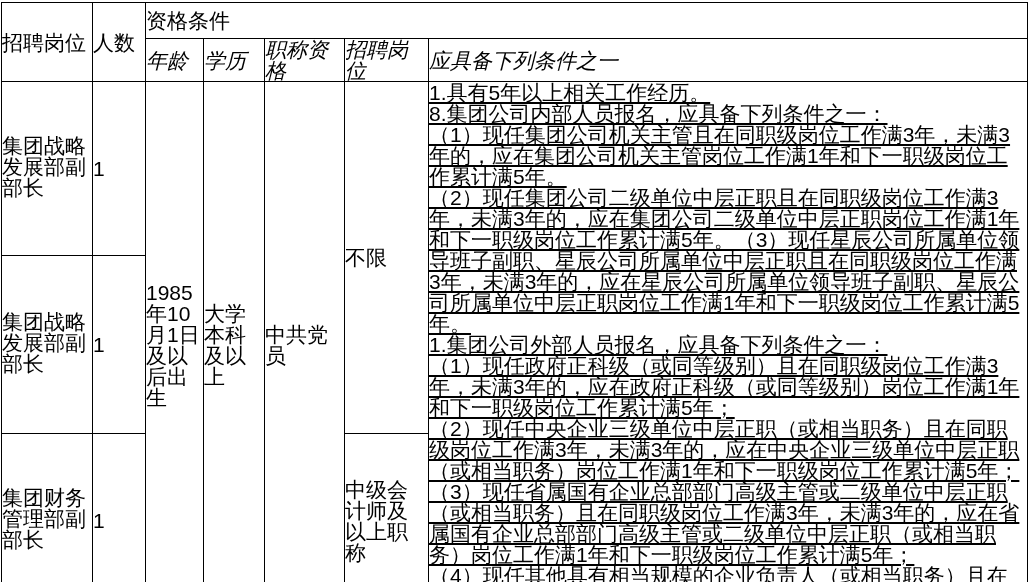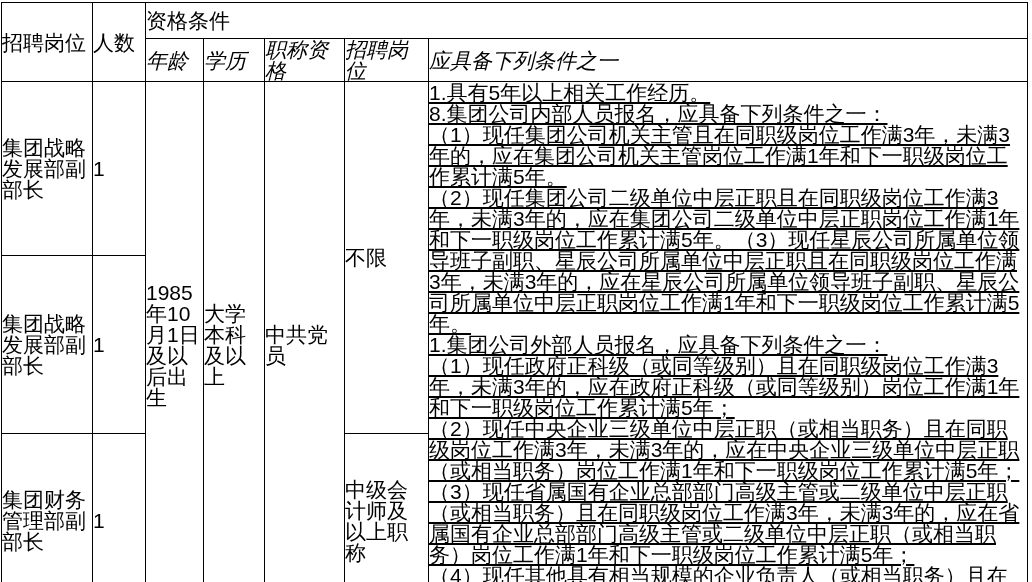--- a/index.html
+++ b/index.html
@@ -29,20 +29,21 @@
     overflow: hidden;
   }
   tr.hrow1 { height: 36px; }
   tr.hrow2 { height: 40px; font-style: italic; }
   tr.brow1 { height: 165px; }
   tr.brow2 { height: 170px; }
   tr.brow3 { height: 165px; }
   td.pos-cell {
     padding: 0 5px;
     word-break: break-all;
+    font-family: Liberation Mono, monospace;
   }
   td.age-cell {
     text-align: left;
     font-size: 16px;
     line-height: 21px;
     padding: 0 2px;
     word-break: break-all;
   }
   td.edu-cell, td.title-cell {
     padding: 0 2px;

